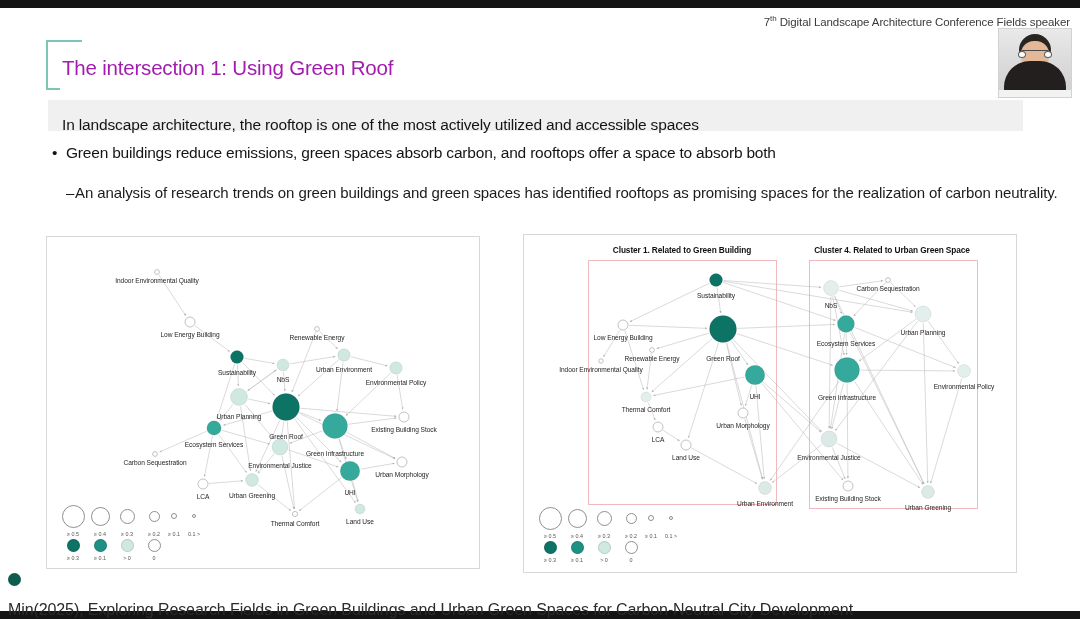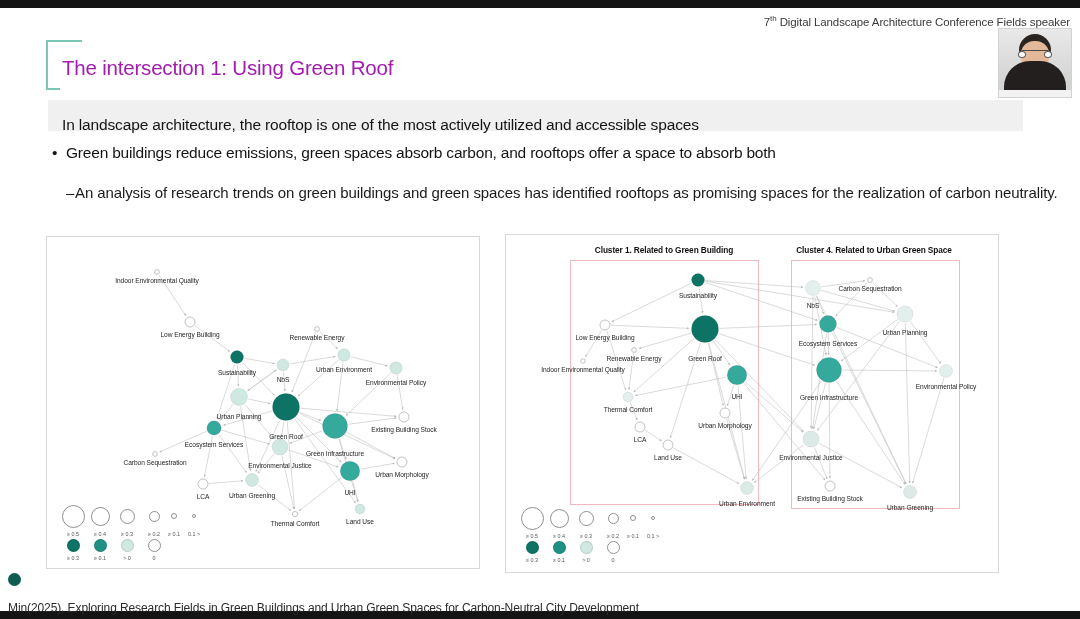--- a/index.html
+++ b/index.html
@@ -73,21 +73,21 @@
   .bullet2{
     position:absolute;left:66px;top:184px;font-size:15px;color:#1b1b1b;
     letter-spacing:-0.1px;white-space:nowrap;
   }
   .bullet2 .dash{display:inline-block;width:9px;}
 
   .panel{
     position:absolute;background:#ffffff;border:1px solid #d8d8d8;
   }
   #panel-left{left:46px;top:236px;width:432px;height:331px;}
-  #panel-right{left:505px;top:234px;width:492px;height:337px;}
+  #panel-right{left:523px;top:234px;width:492px;height:337px;}
 
   .netsvg{position:absolute;left:0;top:0;}
 
   .node-label{
     position:absolute;font-size:6.6px;color:#1f1f1f;white-space:nowrap;
     transform:translate(-50%,0);letter-spacing:-0.05px;
   }
   .cluster-title{
     position:absolute;font-size:8.3px;color:#111;white-space:nowrap;
     transform:translateX(-50%);font-weight:bold;letter-spacing:-0.1px;
@@ -99,21 +99,21 @@
   .lg-text{
     position:absolute;font-size:5.4px;color:#555;white-space:nowrap;
     transform:translateX(-50%);
   }
 
   .footer-dot{
     position:absolute;left:8px;top:573px;width:13px;height:13px;border-radius:50%;
     background:#0d5c4f;
   }
   .footer-cite{
-    position:absolute;left:8px;top:601px;font-size:12px;color:#2b2b2b;
+    position:absolute;left:8px;top:601px;font-size:16px;color:#2b2b2b;
     letter-spacing:-0.1px;white-space:nowrap;
   }
 </style>
 </head>
 <body>
 
 <div class="topbar"></div>
 <div class="bottombar"></div>
 
 <div class="conf-line">

